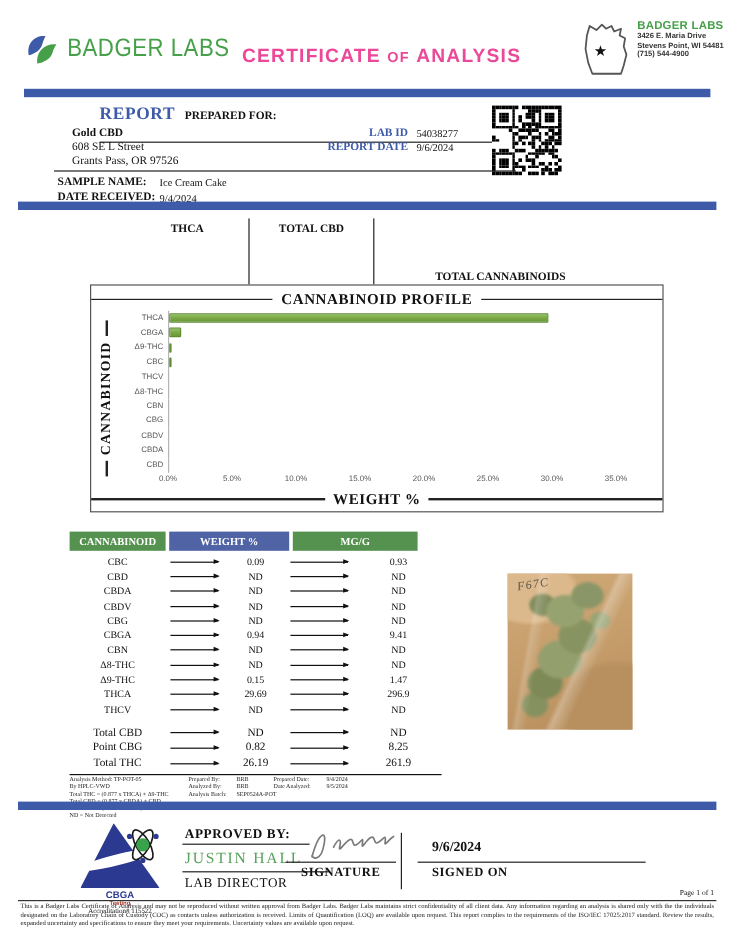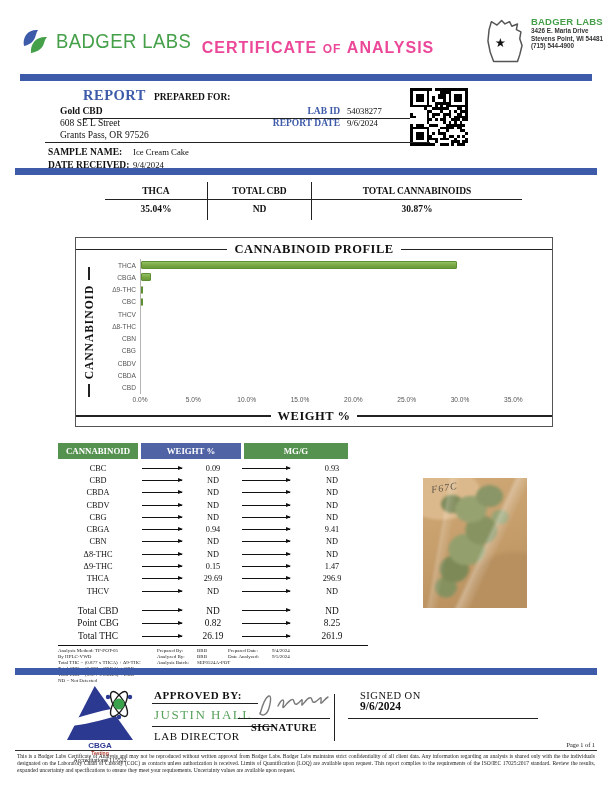--- a/index.html
+++ b/index.html
@@ -42,21 +42,21 @@
 .samplerows { left:48px; top:146px; font-size:9.5px; line-height:12.5px; }
 .srow { display:flex; }
 .slabel { width:85px; font-weight:bold; }
 .sval { font-size:8.7px; }
 
 
 .summary { left:105px; top:182px; width:417px; }
 .sum-row { display:flex; text-align:center; }
 .sum-head { border-bottom:1.3px solid #222; font-weight:bold; font-size:9.5px; }
 .sum-cell { padding:4px 0 3px; }
-.c1 { width:103px; } .c2 { width:104px; } .c3 { width:210px; }
+.c1 { width:103px; } .c2 { width:104px; } .c3 { width:210px;margin-top:40px; }
 .vline { border-right:1.2px solid #222; }
 .sum-vals { font-weight:bold; font-size:9.5px; }
 .sum-vals .sum-cell { padding:4px 0 6px; }
 
 
 .chartbox { left:75px; top:237px; width:478px; height:190px; border:1.5px solid #555;
   display:flex; flex-direction:column; background:#fff; }
 .titlerow { display:flex; align-items:center; height:19px; margin-top:2px; }
 .tline { flex:1; height:1.3px; background:#222; }
 .charttitle { font-weight:bold; font-size:12.5px; letter-spacing:.5px; padding:0 7px; }
@@ -142,21 +142,21 @@
 .approved-label { font-weight:bold; font-size:11px; letter-spacing:.5px;
   border-bottom:1.2px solid #222; width:106px; padding:0 2px 2px; }
 .approver { color:#57a15b; font-size:13px; letter-spacing:1.5px; padding:3px 2px;
   border-bottom:1.2px solid #222; width:122px; white-space:nowrap; }
 .approver-title { font-size:11px; letter-spacing:.5px; padding:3px 2px; }
 .sigline { left:238px; top:718px; width:92px; height:1.3px; background:#222; }
 .siglabel { left:234px; top:722px; width:100px; text-align:center; font-weight:bold; font-size:10.5px; letter-spacing:.5px; }
 .divider { left:334px; top:694px; width:1.3px; height:47px; background:#222; }
 .dateline { left:348px; top:718px; width:190px; height:1.3px; background:#222; }
 .signdate { left:360px; top:700px; font-weight:bold; font-size:11.5px; }
-.signedon { left:360px; top:690px; font-weight:normal; font-size:10.5px; letter-spacing:.5px; }
+.signedon { left:360px; top:722px; font-weight:bold; font-size:10.5px; letter-spacing:.5px; }
 .sigsvg { left:248px; top:686px; }
 .pagenum { left:520px; top:741px; width:75px; text-align:right; font-size:6.3px; }
 .footline { left:15px; top:750px; width:582px; height:1px; background:#333; }
 .disclaimer { left:17px; top:753px; width:578px; font-size:5.5px; line-height:7px; text-align:justify; color:#222; }
 </style>
 </head>
 <body>
 
 <div class="page">
 

